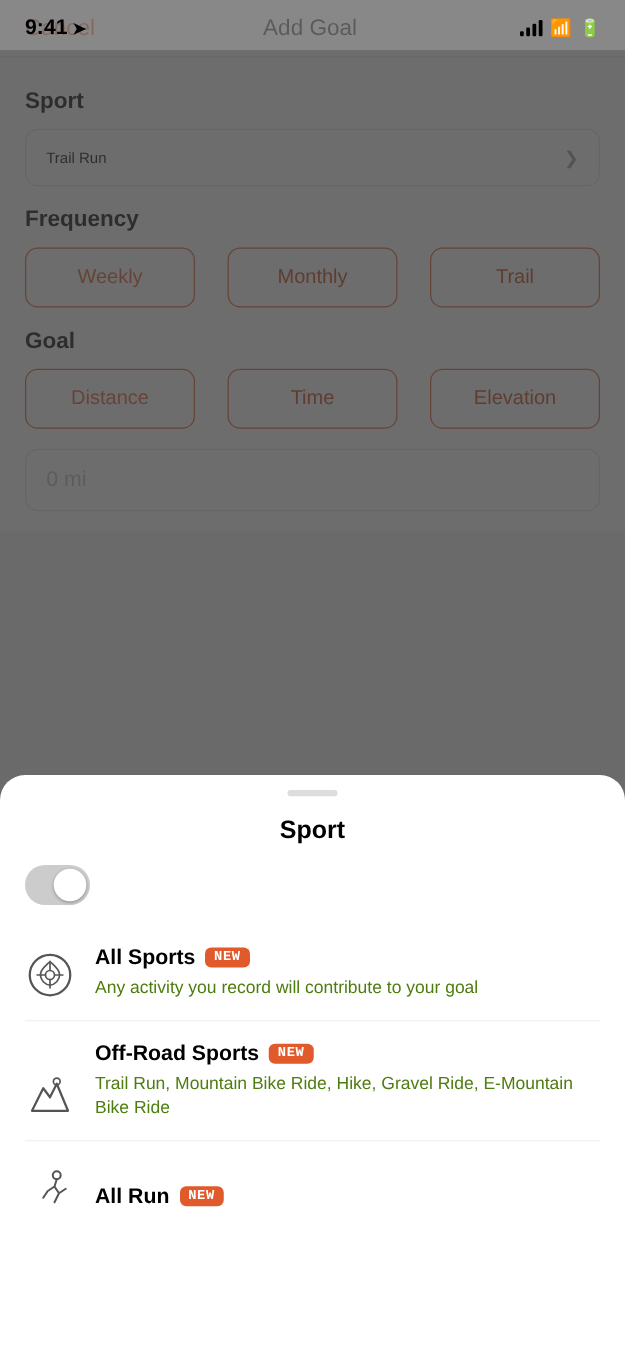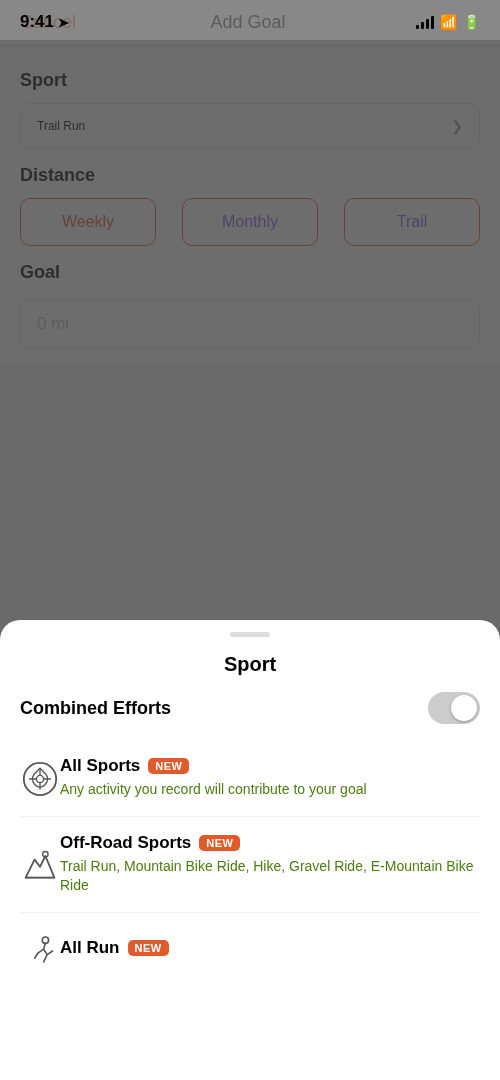--- a/index.html
+++ b/index.html
@@ -129,21 +129,21 @@
       margin-bottom: 0;
     }
     .seg-btn {
       flex: 1;
       padding: 14px 8px;
       border-radius: 10px;
       border: 1.5px solid #e05a2b;
       background: #fff;
       font-size: 16px;
       font-weight: 500;
-      color: #8b5cf6;
+      color: #c2410c;
       text-align: center;
       cursor: pointer;
     }
     .seg-btn.active {
       color: #e05a2b;
       border-color: #e05a2b;
     }
 
     
     .distance-input-row {
@@ -220,23 +220,24 @@
       box-shadow: 0 1px 3px rgba(0,0,0,0.3);
     }
 
     
     .sport-options {
       padding: 0 20px;
       overflow-y: auto;
     }
     .sport-option {
       display: flex;
-      align-items: center;
+      align-items: flex-end;
       padding: 16px 0;
       border-bottom: 1px solid #f0f0f0;
+      gap: 16px;
     }
     .sport-icon {
       width: 40px;
       height: 40px;
       display: flex;
       align-items: center;
       justify-content: center;
       flex-shrink: 0;
       margin-top: 2px;
     }
@@ -259,20 +260,21 @@
       color: #000;
     }
     .new-badge {
       background: #e05a2b;
       color: #fff;
       font-size: 11px;
       font-weight: 700;
       padding: 2px 7px;
       border-radius: 5px;
       letter-spacing: 0.5px;
+      font-family: Liberation Mono, monospace;
     }
     .sport-desc {
       font-size: 14px;
       color: #4d7c0f;
       line-height: 1.4;
     }
 
     
     .sheet-fade {
       position: absolute;
@@ -315,47 +317,51 @@
 
   <div class="form-section">
     <div class="section-label">Sport</div>
     <div class="sport-dropdown">
       <span class="sport-dropdown-text">Trail Run</span>
       <span class="chevron-down">❯</span>
     </div>
   </div>
 
   <div class="form-section" style="padding-top:0;">
-    <div class="section-label">Distance</div>
+    <div class="section-label">Frequency</div>
     <div class="button-group">
       <div class="seg-btn active">Weekly</div>
       <div class="seg-btn">Monthly</div>
       <div class="seg-btn">Trail</div>
     </div>
   </div>
 
   <div class="form-section" style="padding-top:0;">
     <div class="section-label">Goal</div>
+    <div class="button-group">
+      <div class="seg-btn active">Distance</div>
+      <div class="seg-btn">Time</div>
+      <div class="seg-btn">Elevation</div>
+    </div>
     <div class="distance-input-row">
       <span class="distance-input-text">0 mi</span>
     </div>
   </div>
 </div>
 
 <div class="dimmed-overlay"></div>
 
 <div class="bottom-sheet">
   <div class="sheet-handle-container">
     <div class="sheet-handle"></div>
   </div>
 
   <div class="sheet-title">Sport</div>
 
   <div class="combined-efforts-row">
-    <span class="combined-efforts-label">Combined Efforts</span>
     <div class="toggle">
       <div class="toggle-knob"></div>
     </div>
   </div>
 
   <div class="sport-options">
 
     <div class="sport-option">
       <div class="sport-icon">
         <svg viewBox="0 0 40 40" fill="none" xmlns="http://www.w3.org/2000/svg">

